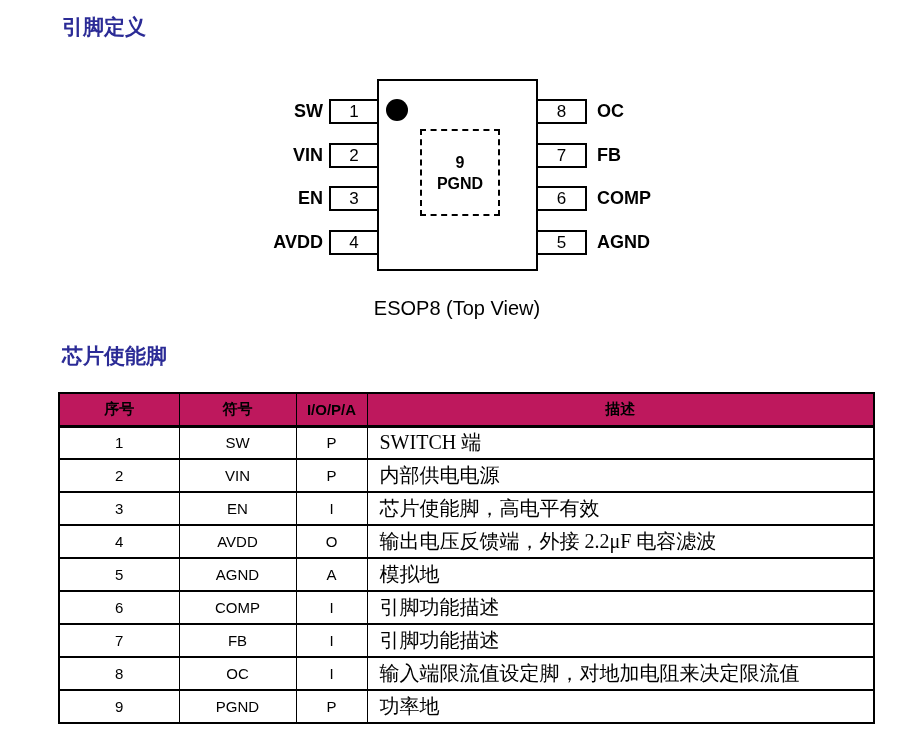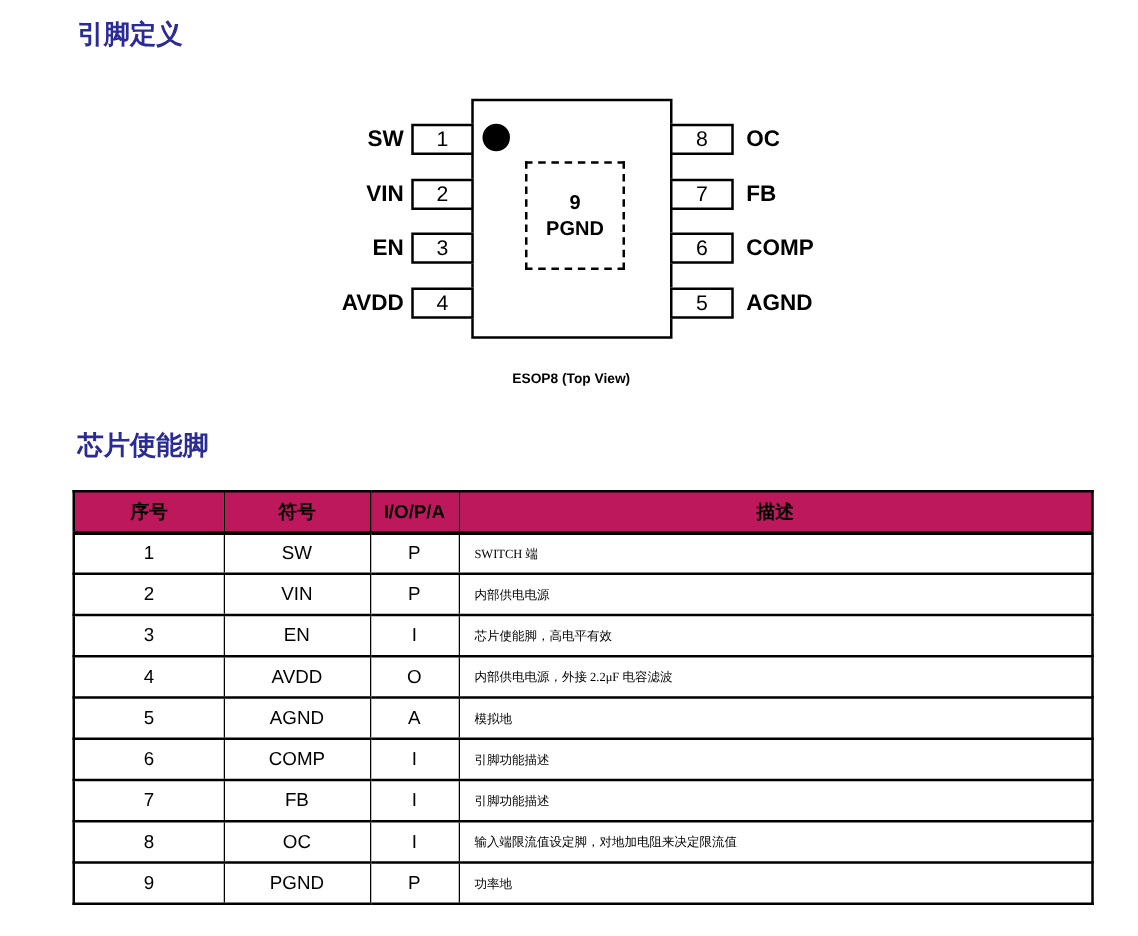--- a/index.html
+++ b/index.html
@@ -39,42 +39,42 @@
   .pin-box.left  { left:329px; width:50px; }
   .pin-box.right { left:536px; width:51px; }
   .pin-label {
     position:absolute; height:25px; line-height:25px;
     font-weight:bold; font-size:18px; color:#000;
   }
   .pin-label.left  { left:180px; width:143px; text-align:right; }
   .pin-label.right { left:597px; width:150px; text-align:left; }
   .diagram-caption {
     position:absolute; left:327px; top:297px; width:260px;
-    text-align:center; font-weight:bold; font-size:11px;
+    text-align:center; font-weight:normal; font-size:20px;
   }
 
   
   table.pin-table {
     position:absolute; left:58px; top:392px; width:815px;
     border-collapse:collapse; table-layout:fixed;
     font-size:15px;
   }
   table.pin-table th, table.pin-table td {
     border:2px solid #000; border-left-width:1px; border-right-width:1px;
     padding:0 6px; vertical-align:middle; text-align:center;
   }
   table.pin-table th:first-child, table.pin-table td:first-child { border-left-width:2px; }
   table.pin-table th:last-child,  table.pin-table td:last-child  { border-right-width:2px; }
   table.pin-table th {
     background:#be185d; font-weight:bold; height:33px; border-bottom-width:3px;
   }
   table.pin-table td { height:33px; }
   table.pin-table td.desc {
     text-align:left; padding-left:12px;
-    font-family:"Liberation Serif", serif; font-size:10px;
+    font-family:"Liberation Serif", serif; font-size:20px;
   }
 </style>
 </head>
 <body>
 
 <div class="page">
 
   <h1 class="section-title" id="title-1">引脚定义</h1>
 
   <div>
@@ -138,21 +138,21 @@
         <tr>
           <td>3</td>
           <td>EN</td>
           <td>I</td>
           <td class="desc">芯片使能脚，高电平有效</td>
         </tr>
         <tr>
           <td>4</td>
           <td>AVDD</td>
           <td>O</td>
-          <td class="desc">内部供电电源，外接 2.2μF 电容滤波</td>
+          <td class="desc">输出电压反馈端，外接 2.2μF 电容滤波</td>
         </tr>
         <tr>
           <td>5</td>
           <td>AGND</td>
           <td>A</td>
           <td class="desc">模拟地</td>
         </tr>
         <tr>
           <td>6</td>
           <td>COMP</td>

